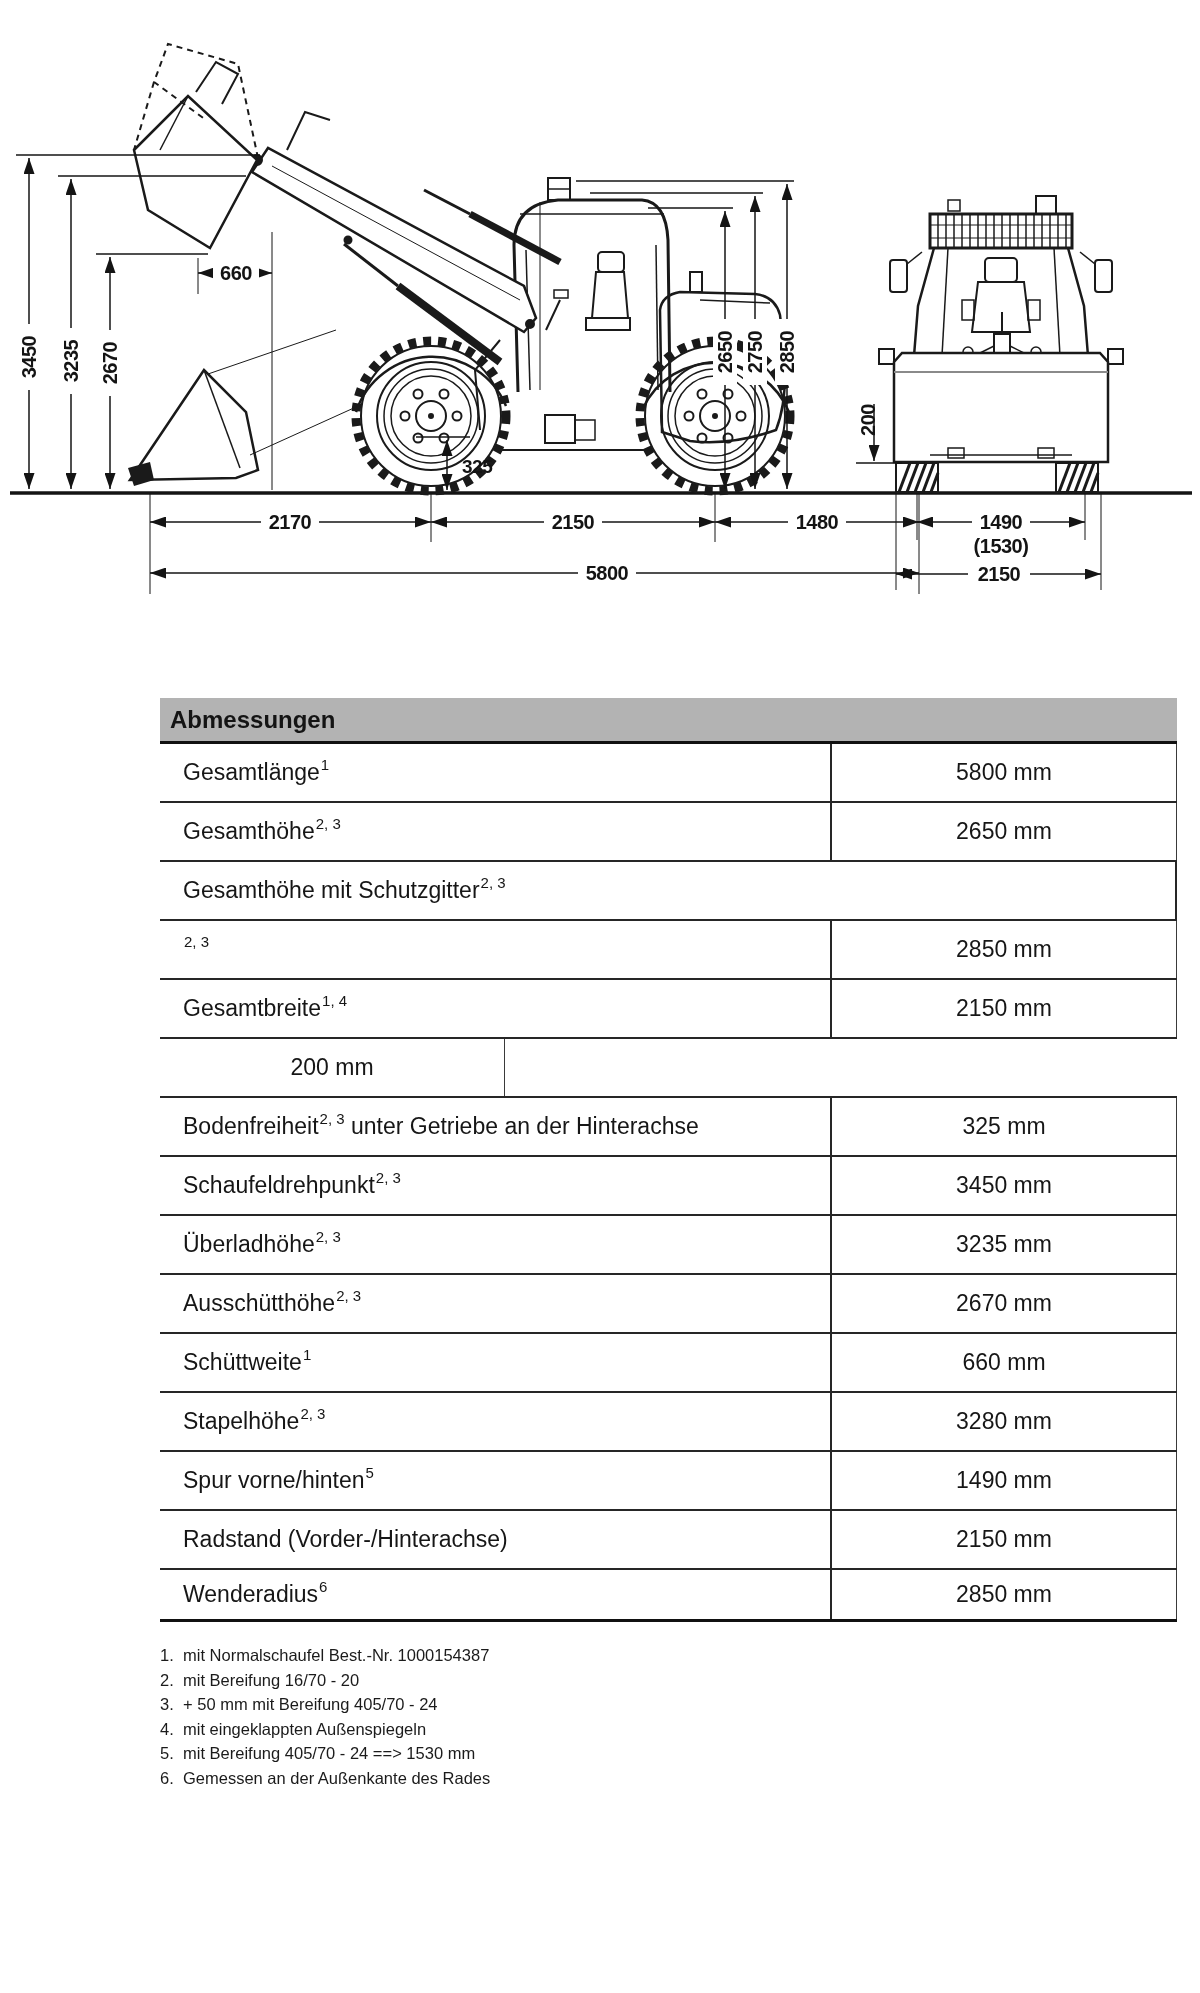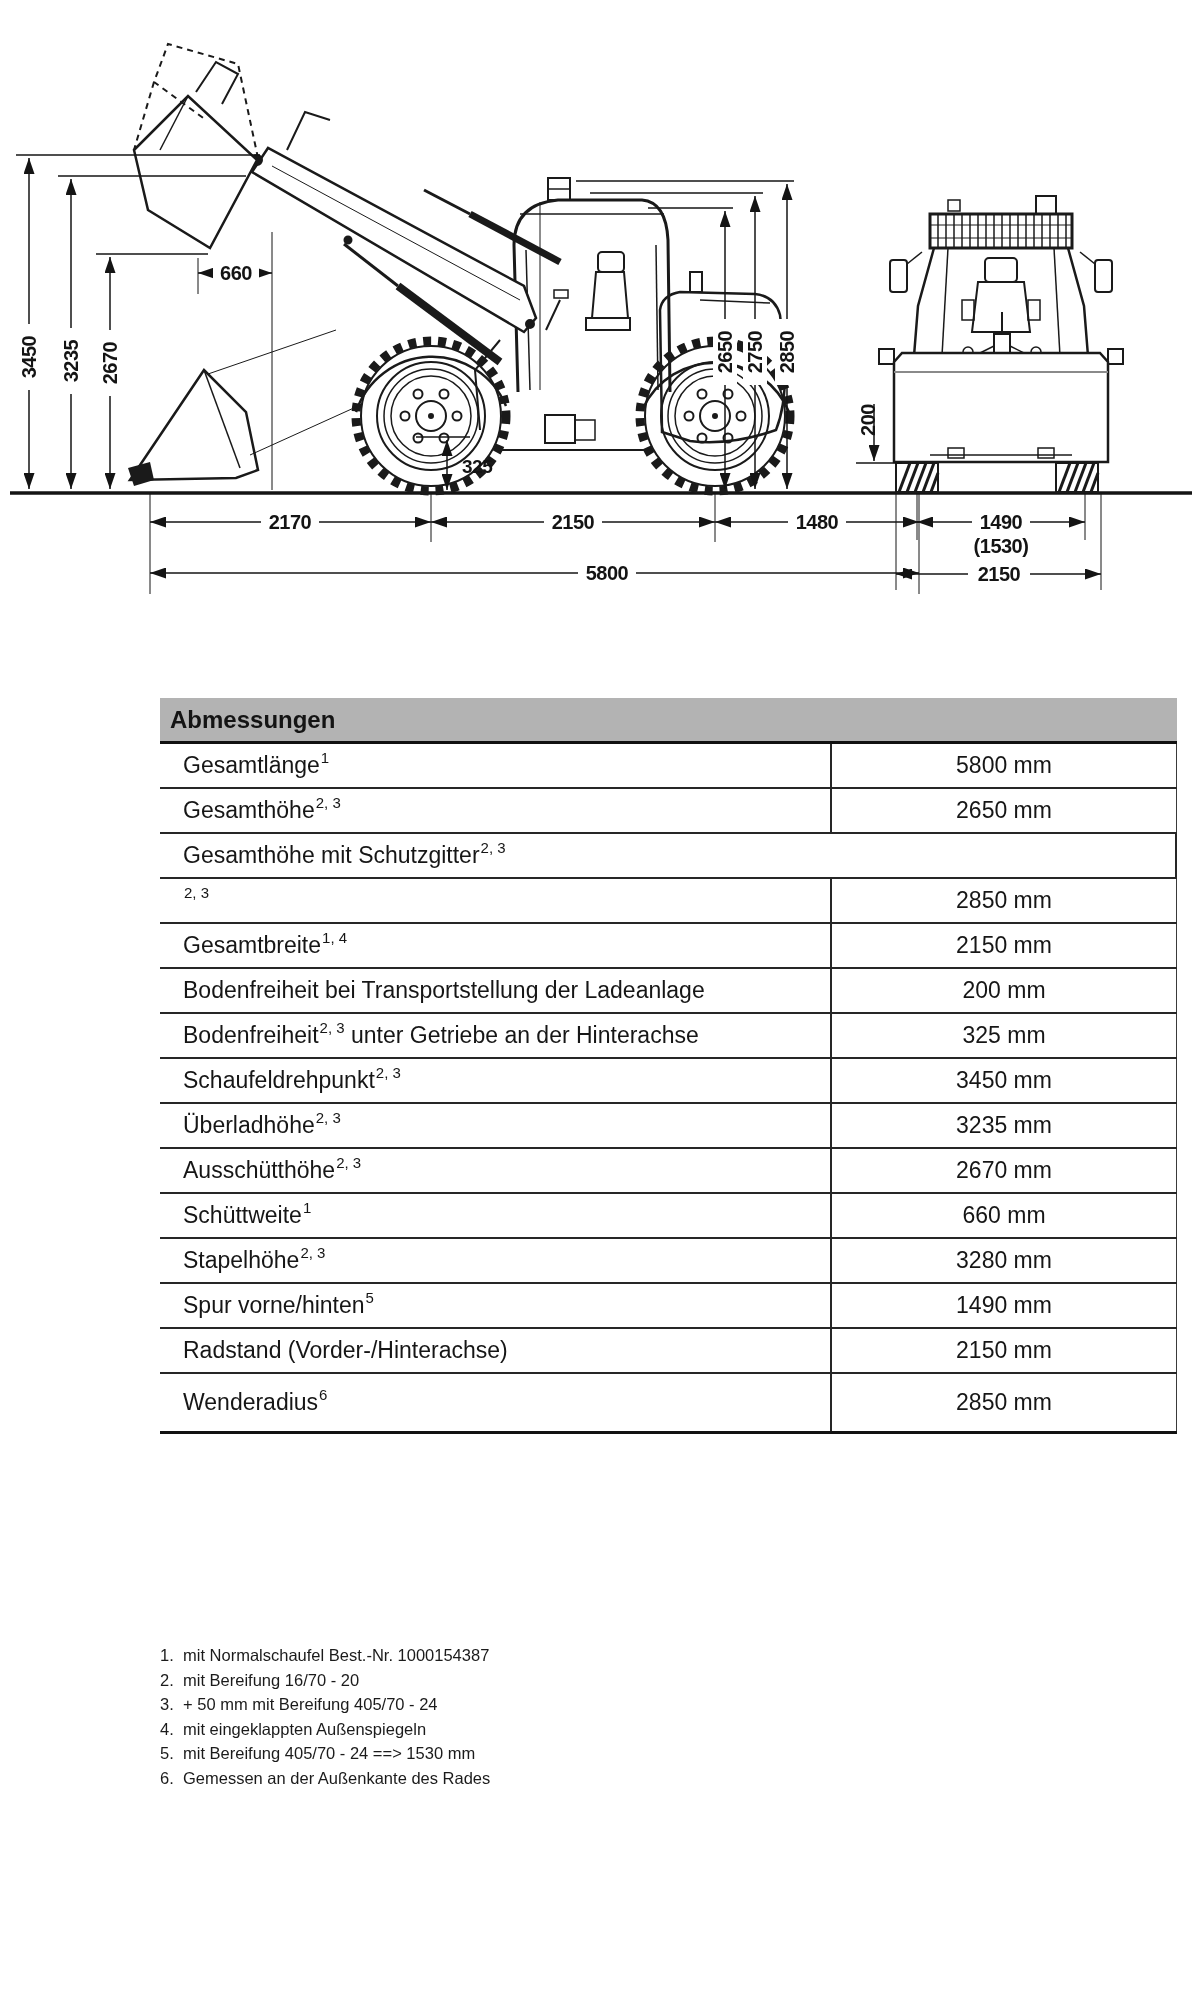--- a/index.html
+++ b/index.html
@@ -10,22 +10,22 @@
   #drawing{position:absolute;left:0;top:0;width:1200px;height:612px;}
   svg text{font-family:"Liberation Sans", sans-serif;font-weight:bold;fill:#141414;letter-spacing:-0.5px;}
   .dimtxt{font-size:20px;}
   .dimtxt-s{font-size:19px;}
 
   
   #spec-table{position:absolute;left:160px;top:698px;width:1017px;color:#161616;}
   .thead{height:46px;background:#b3b3b3;border-bottom:3px solid #111;
          display:flex;align-items:center;padding-left:10px;box-sizing:border-box;
          font-size:24px;font-weight:bold;color:#141414;}
-  .trow{display:flex;height:45px;box-sizing:border-box;border-bottom:2px solid #262626;}
-  .trow:last-child{height:60px;border-bottom:3px solid #111;}
+  .trow{display:flex;height:59px;box-sizing:border-box;border-bottom:2px solid #262626;}
+  .trow:last-child{height:52px;border-bottom:3px solid #111;}
   .tlabel{flex:1;display:flex;align-items:center;padding-left:23px;box-sizing:border-box;
           border-right:2px solid #262626;font-size:23px;white-space:pre;}
   .tvalue{width:345px;display:flex;align-items:center;justify-content:center;
           font-size:23px;border-right:1px solid #3a3a3a;box-sizing:border-box;}
   .tlabel sup{font-size:15px;position:relative;top:-8px;margin-left:1px;white-space:pre;}
 
   
   #footnotes{position:absolute;left:160px;top:1643px;width:900px;color:#1b1b1b;}
   .fn{display:flex;font-size:16.5px;line-height:24.5px;}
   .fn-num{width:23px;flex:0 0 23px;}
@@ -327,21 +327,20 @@
     </div>
     <div class="trow">
       <div class="tlabel"><sup>2, 3</sup><span></span></div>
       <div class="tvalue">2850 mm</div>
     </div>
     <div class="trow">
       <div class="tlabel"><span>Gesamtbreite</span><sup>1, 4</sup><span></span></div>
       <div class="tvalue">2150 mm</div>
     </div>
     <div class="trow">
-      <div class="tlabel"><span>Bodenfreiheit bei Transportstellung der Ladeanlage</span><sup></sup><span></span></div>
       <div class="tvalue">200 mm</div>
     </div>
     <div class="trow">
       <div class="tlabel"><span>Bodenfreiheit</span><sup>2, 3</sup><span> unter Getriebe an der Hinterachse</span></div>
       <div class="tvalue">325 mm</div>
     </div>
     <div class="trow">
       <div class="tlabel"><span>Schaufeldrehpunkt</span><sup>2, 3</sup><span></span></div>
       <div class="tvalue">3450 mm</div>
     </div>

